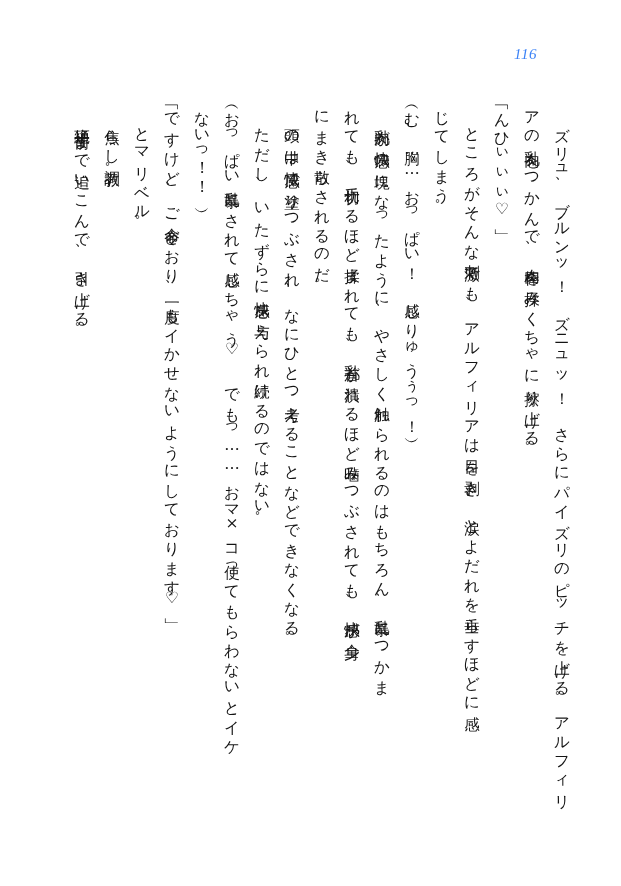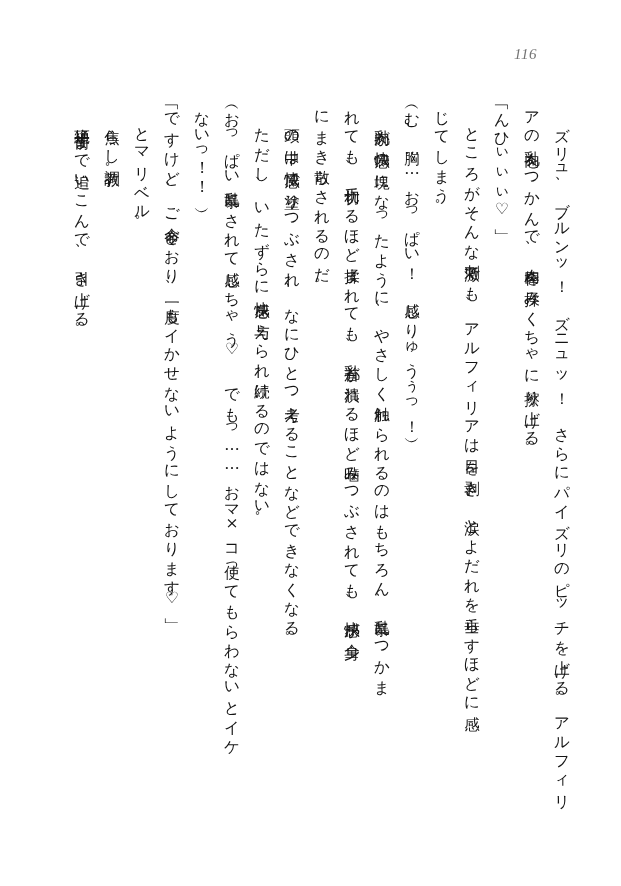--- a/index.html
+++ b/index.html
@@ -24,21 +24,21 @@
     background: #ffffff;
   }
   .page-number {
     position: absolute;
     right: 84px;
     top: 46px;
     font-family: "Liberation Serif", "DejaVu Serif", serif;
     font-style: italic;
     font-size: 15px;
     letter-spacing: 0.5px;
-    color: #737373;
+    color: #3b82f6;
   }
   .text-block {
     position: absolute;
     top: 100px;
     left: 56px;
     right: 52px;
     height: 720px;
     display: flex;
     flex-direction: row-reverse;
     justify-content: flex-start;

